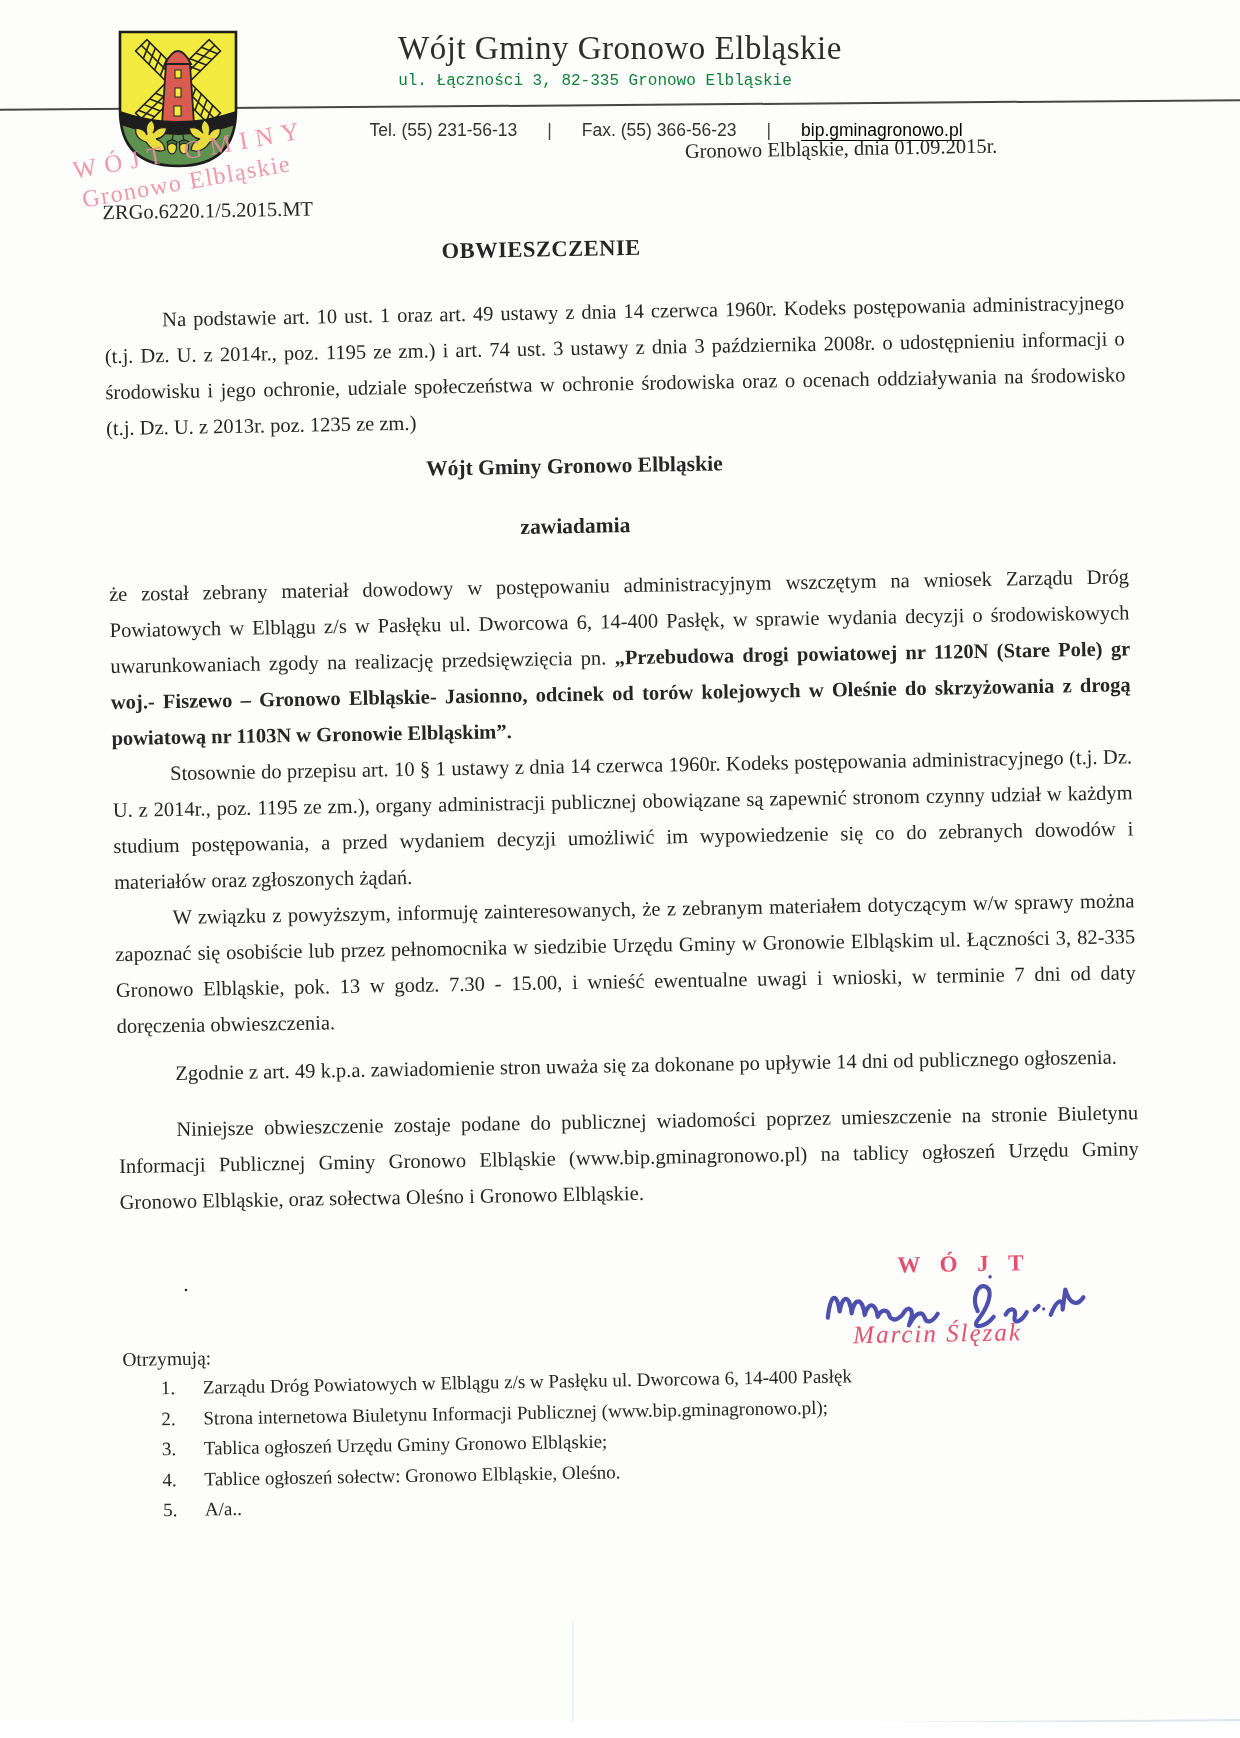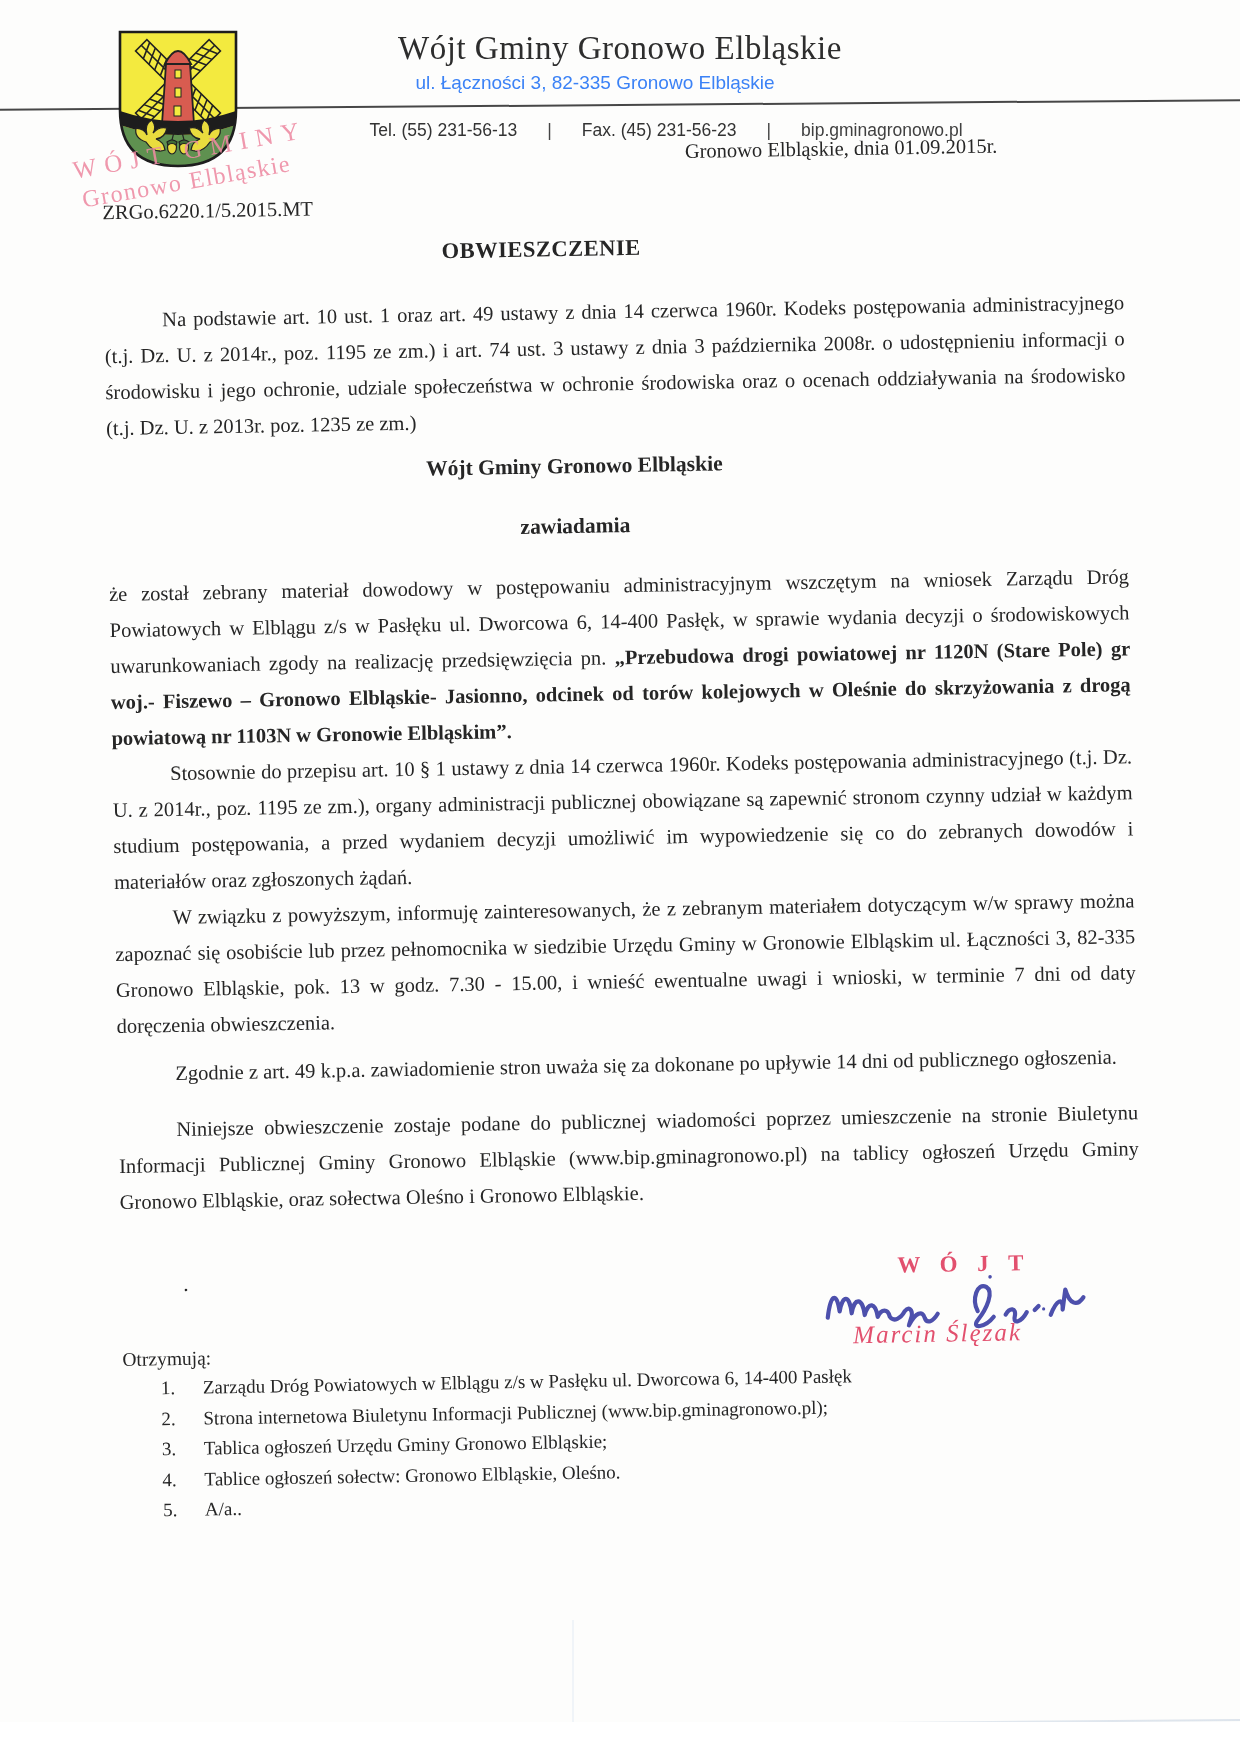--- a/index.html
+++ b/index.html
@@ -4,28 +4,28 @@
 <style>
   * { margin:0; padding:0; box-sizing:border-box; }
   html,body { background:#ffffff; }
   body { width:1240px; height:1738px; font-family:"Liberation Serif", serif; color:#262626; }
   .page { position:relative; width:1240px; height:1722px; background:#fdfdfc; overflow:hidden; }
 
   
   .hdr-title { position:absolute; top:30px; left:0; width:1240px; text-align:center;
                font-size:33px; color:#2d2d2d; letter-spacing:0.5px; }
   .hdr-sub   { position:absolute; top:72px; left:0; width:1190px; text-align:center;
-               font-family:Liberation Sans, sans-serif; font-size:19px; color:#3b82f6; }
+               font-family:Liberation Mono, monospace; font-size:16px; color:#15803d; }
   .hdr-rule  { position:absolute; top:104px; left:-10px; width:1260px; height:2px;
                background:#474747; transform:rotate(-0.45deg); }
   .contact   { position:absolute; top:120px; left:0; width:1240px; display:flex;
                justify-content:center; align-items:baseline; gap:30px; padding-left:92px;
                font-family:"Liberation Sans", sans-serif; font-size:17.5px; color:#333; }
   .contact .sep { color:#444; }
-  .contact .link { text-underline-offset:4px; color:#404040; }
+  .contact .link { text-decoration:underline; text-underline-offset:4px; color:#000000; }
 
   .logo { position:absolute; left:112px; top:26px; width:132px; height:146px; }
 
   .stamp-top { position:absolute; left:74px; top:136px; transform:rotate(-10deg);
                color:#ee8ba3; opacity:0.88; font-family:"Liberation Serif", serif; }
   .stamp-top .l1 { font-size:25px; letter-spacing:8px; }
   .stamp-top .l2 { font-size:24px; letter-spacing:1.5px; margin-top:3px; margin-left:4px; }
 
   
   .tilt { position:absolute; top:145px; left:0; width:1240px; height:1570px;
@@ -72,21 +72,21 @@
 <body>
 
 <div class="page">
 
   <div class="hdr-title">Wójt Gminy Gronowo Elbląskie</div>
   <div class="hdr-sub">ul. Łączności 3, 82-335 Gronowo Elbląskie</div>
   <div class="hdr-rule"></div>
   <div class="contact">
     <span>Tel. (55) 231-56-13</span>
     <span class="sep">|</span>
-    <span>Fax. (45) 231-56-23</span>
+    <span>Fax. (55) 366-56-23</span>
     <span class="sep">|</span>
     <span class="link">bip.gminagronowo.pl</span>
   </div>
 
   <div class="logo">
     <svg width="132" height="146" viewBox="0 0 132 146" xmlns="http://www.w3.org/2000/svg">
       <defs>
           <clipPath id="sh">
             <path d="M8,6 H124 V84 Q124,140 66,140 Q8,140 8,84 Z"></path>
           </clipPath>

